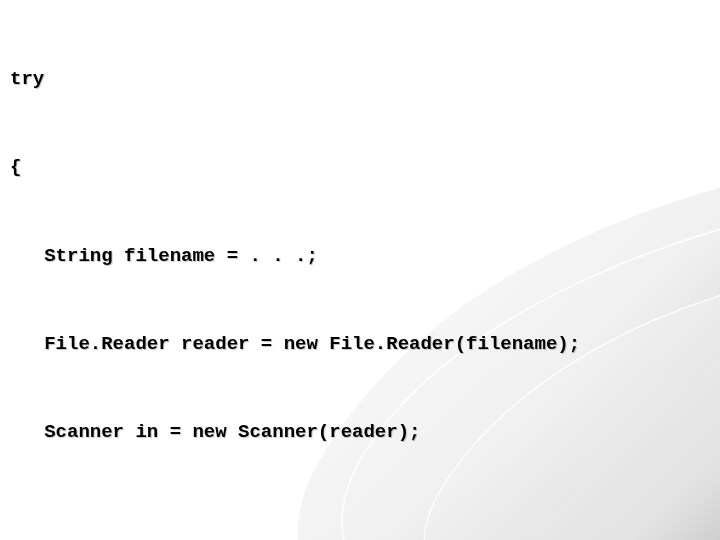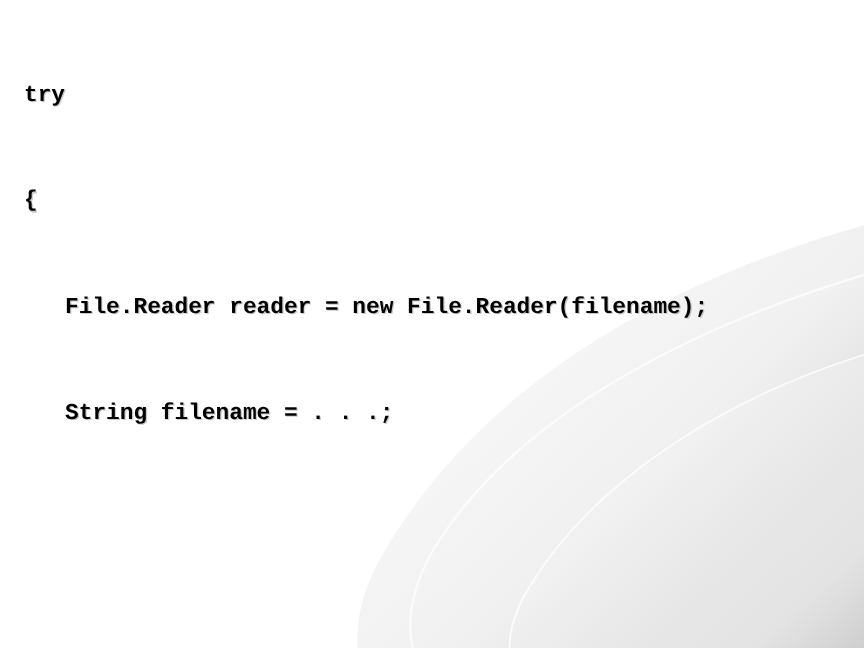--- a/index.html
+++ b/index.html
@@ -27,21 +27,20 @@
     pointer-events: none;
   }
   .code {
     position: relative;
     padding: 6px 10px 0 10px;
     white-space: pre;
     text-shadow: 1px 1px 0 rgba(150,150,150,0.5);
   }
   .line {
     display: block;
-    margin-left: 10px;
   }
 </style>
 </head>
 <body>
 
 <svg class="swoosh" viewBox="0 0 640 520" preserveAspectRatio="none">
   <defs>
     <linearGradient id="g1" x1="0%" y1="0%" x2="100%" y2="100%">
       <stop offset="0%" stop-color="#ffffff"></stop>
       <stop offset="45%" stop-color="#f0f0f0"></stop>
@@ -67,22 +66,23 @@
            C 200 410, 250 470, 420 490
            L 640 490 Z" fill="url(#g2)" opacity="0.85"></path>
   <path d="M 640 110
            C 470 130, 300 220, 235 340
            C 200 410, 250 470, 420 490" fill="none" stroke="#ffffff" stroke-width="1.5" opacity="0.8"></path>
 </svg>
 
 <div class="code">
   <span class="line">try</span>
   <span class="line">{</span>
+  <span class="line">   String filename = . . .;</span>
   <span class="line">   File.Reader reader = new File.Reader(filename);</span>
-  <span class="line">   String filename = . . .;</span>
+  <span class="line">   Scanner in = new Scanner(reader);</span>
   
   
   
   
   
   
   
   
   
   

